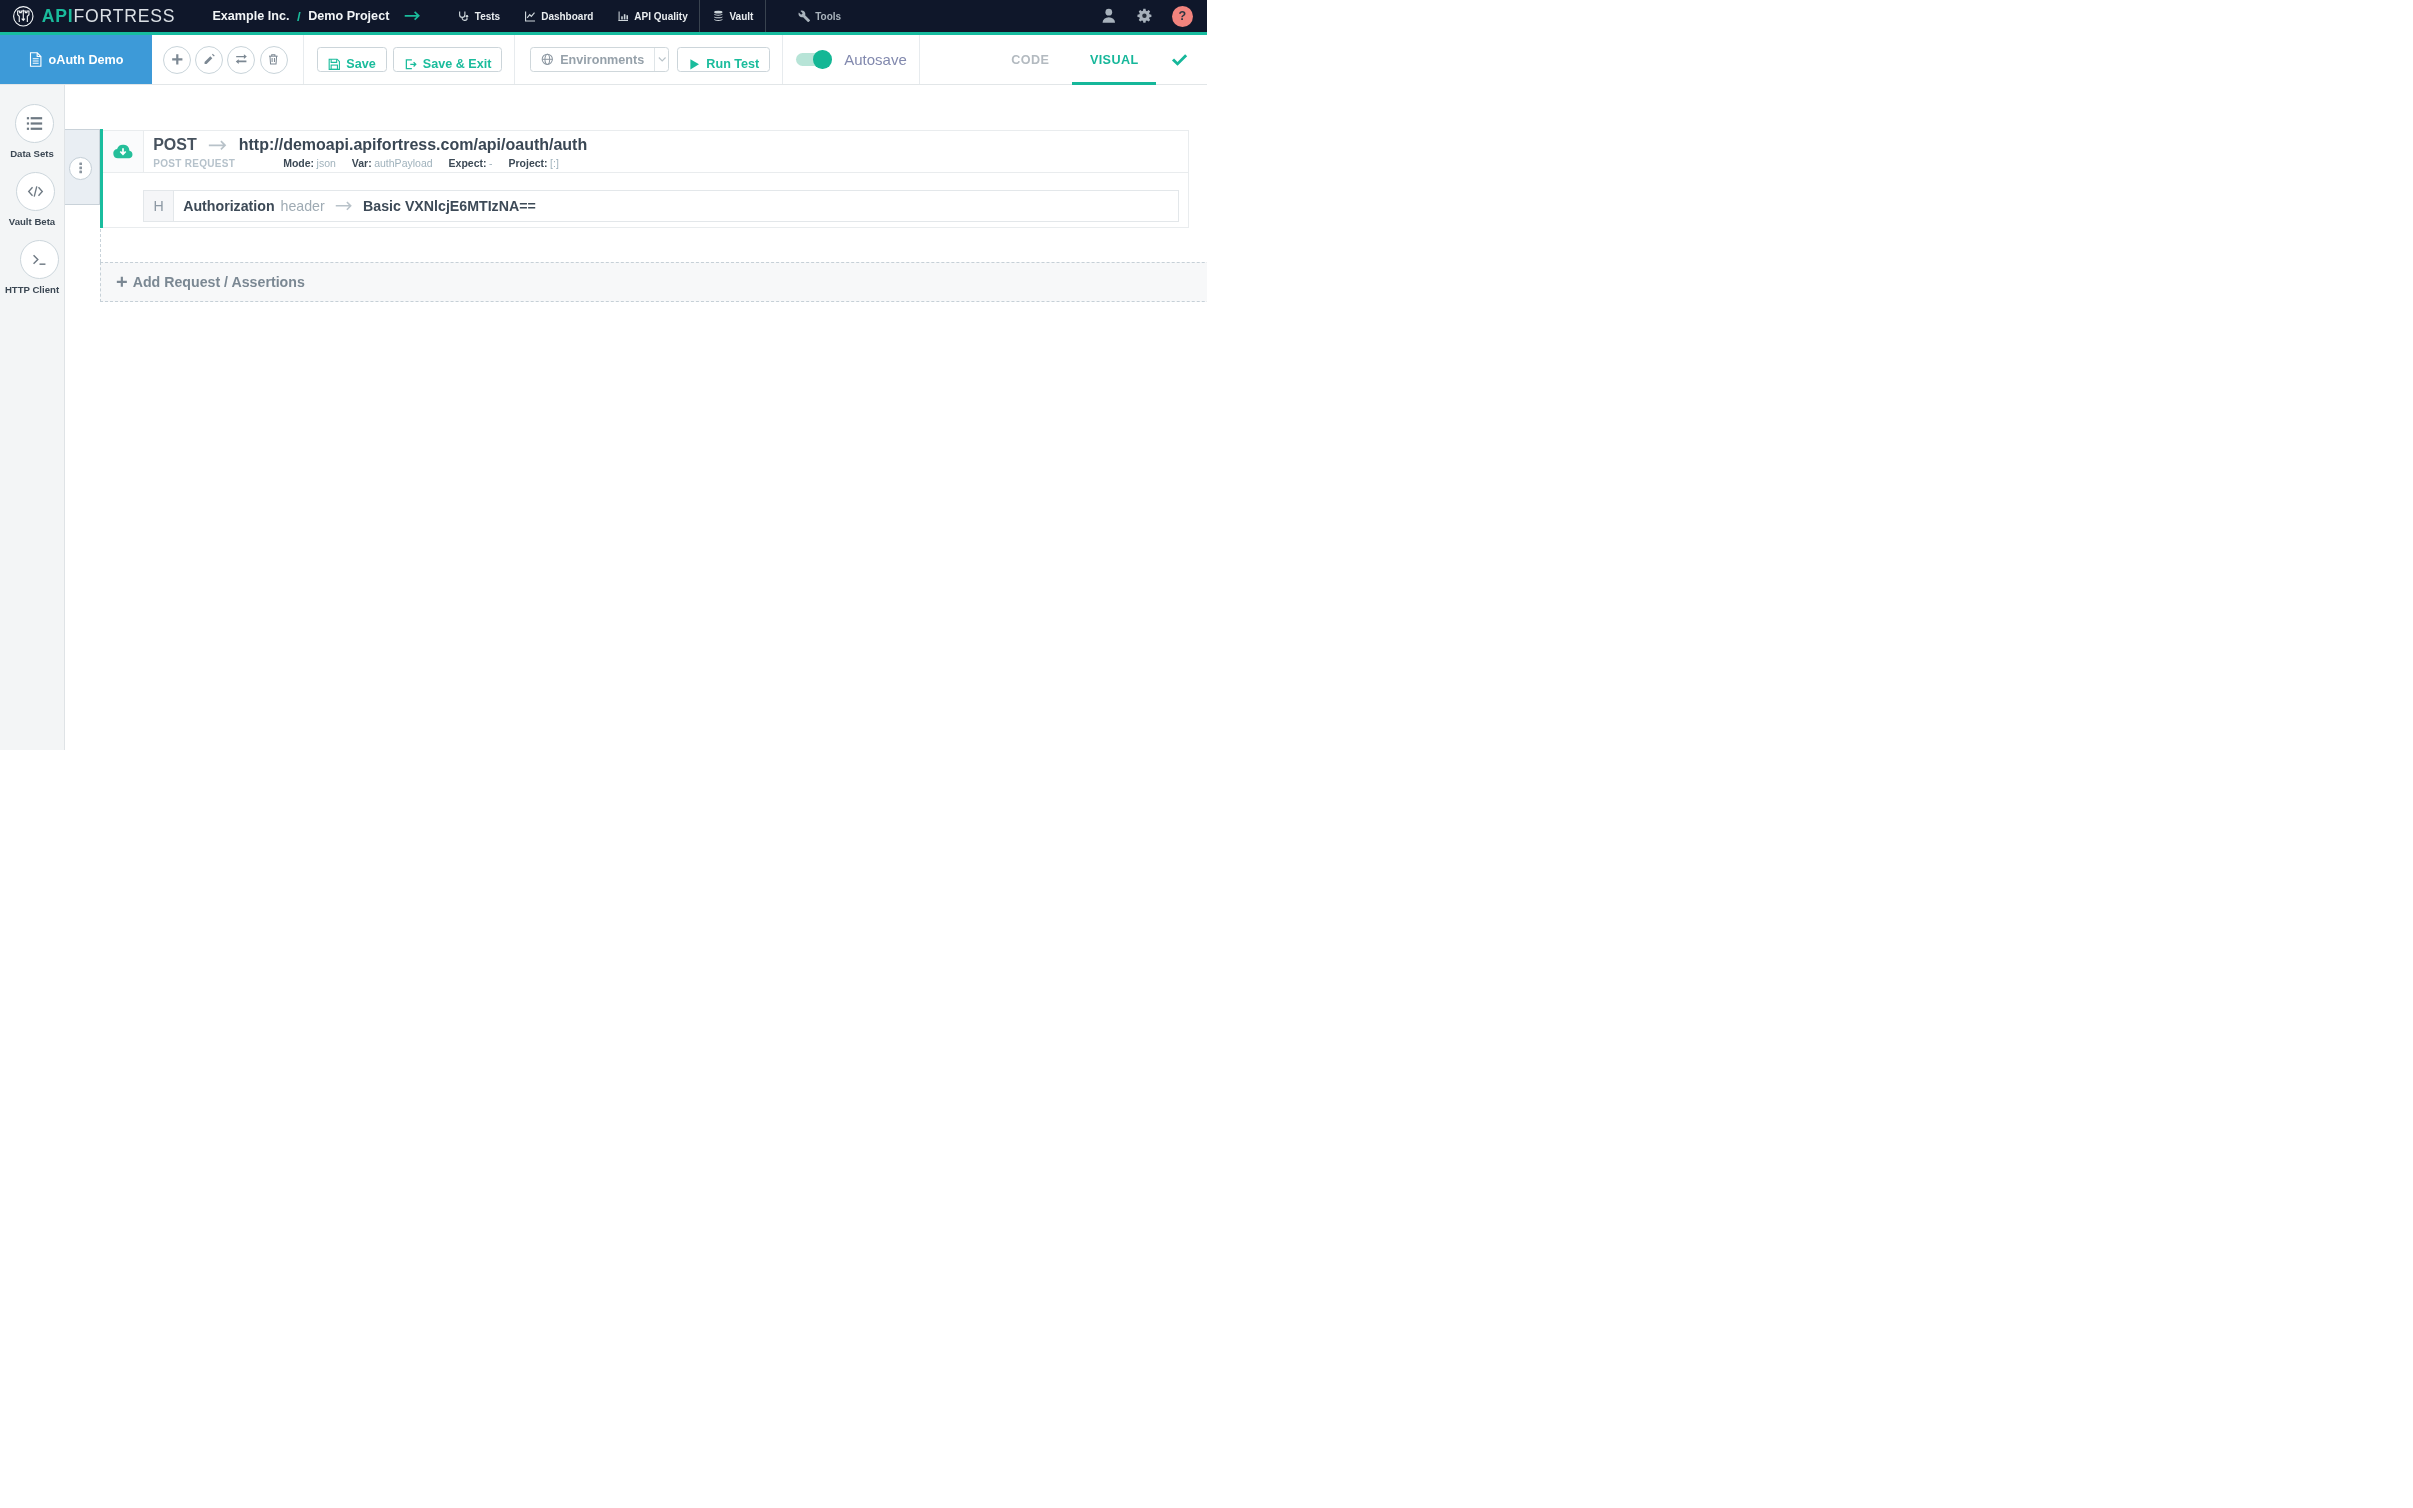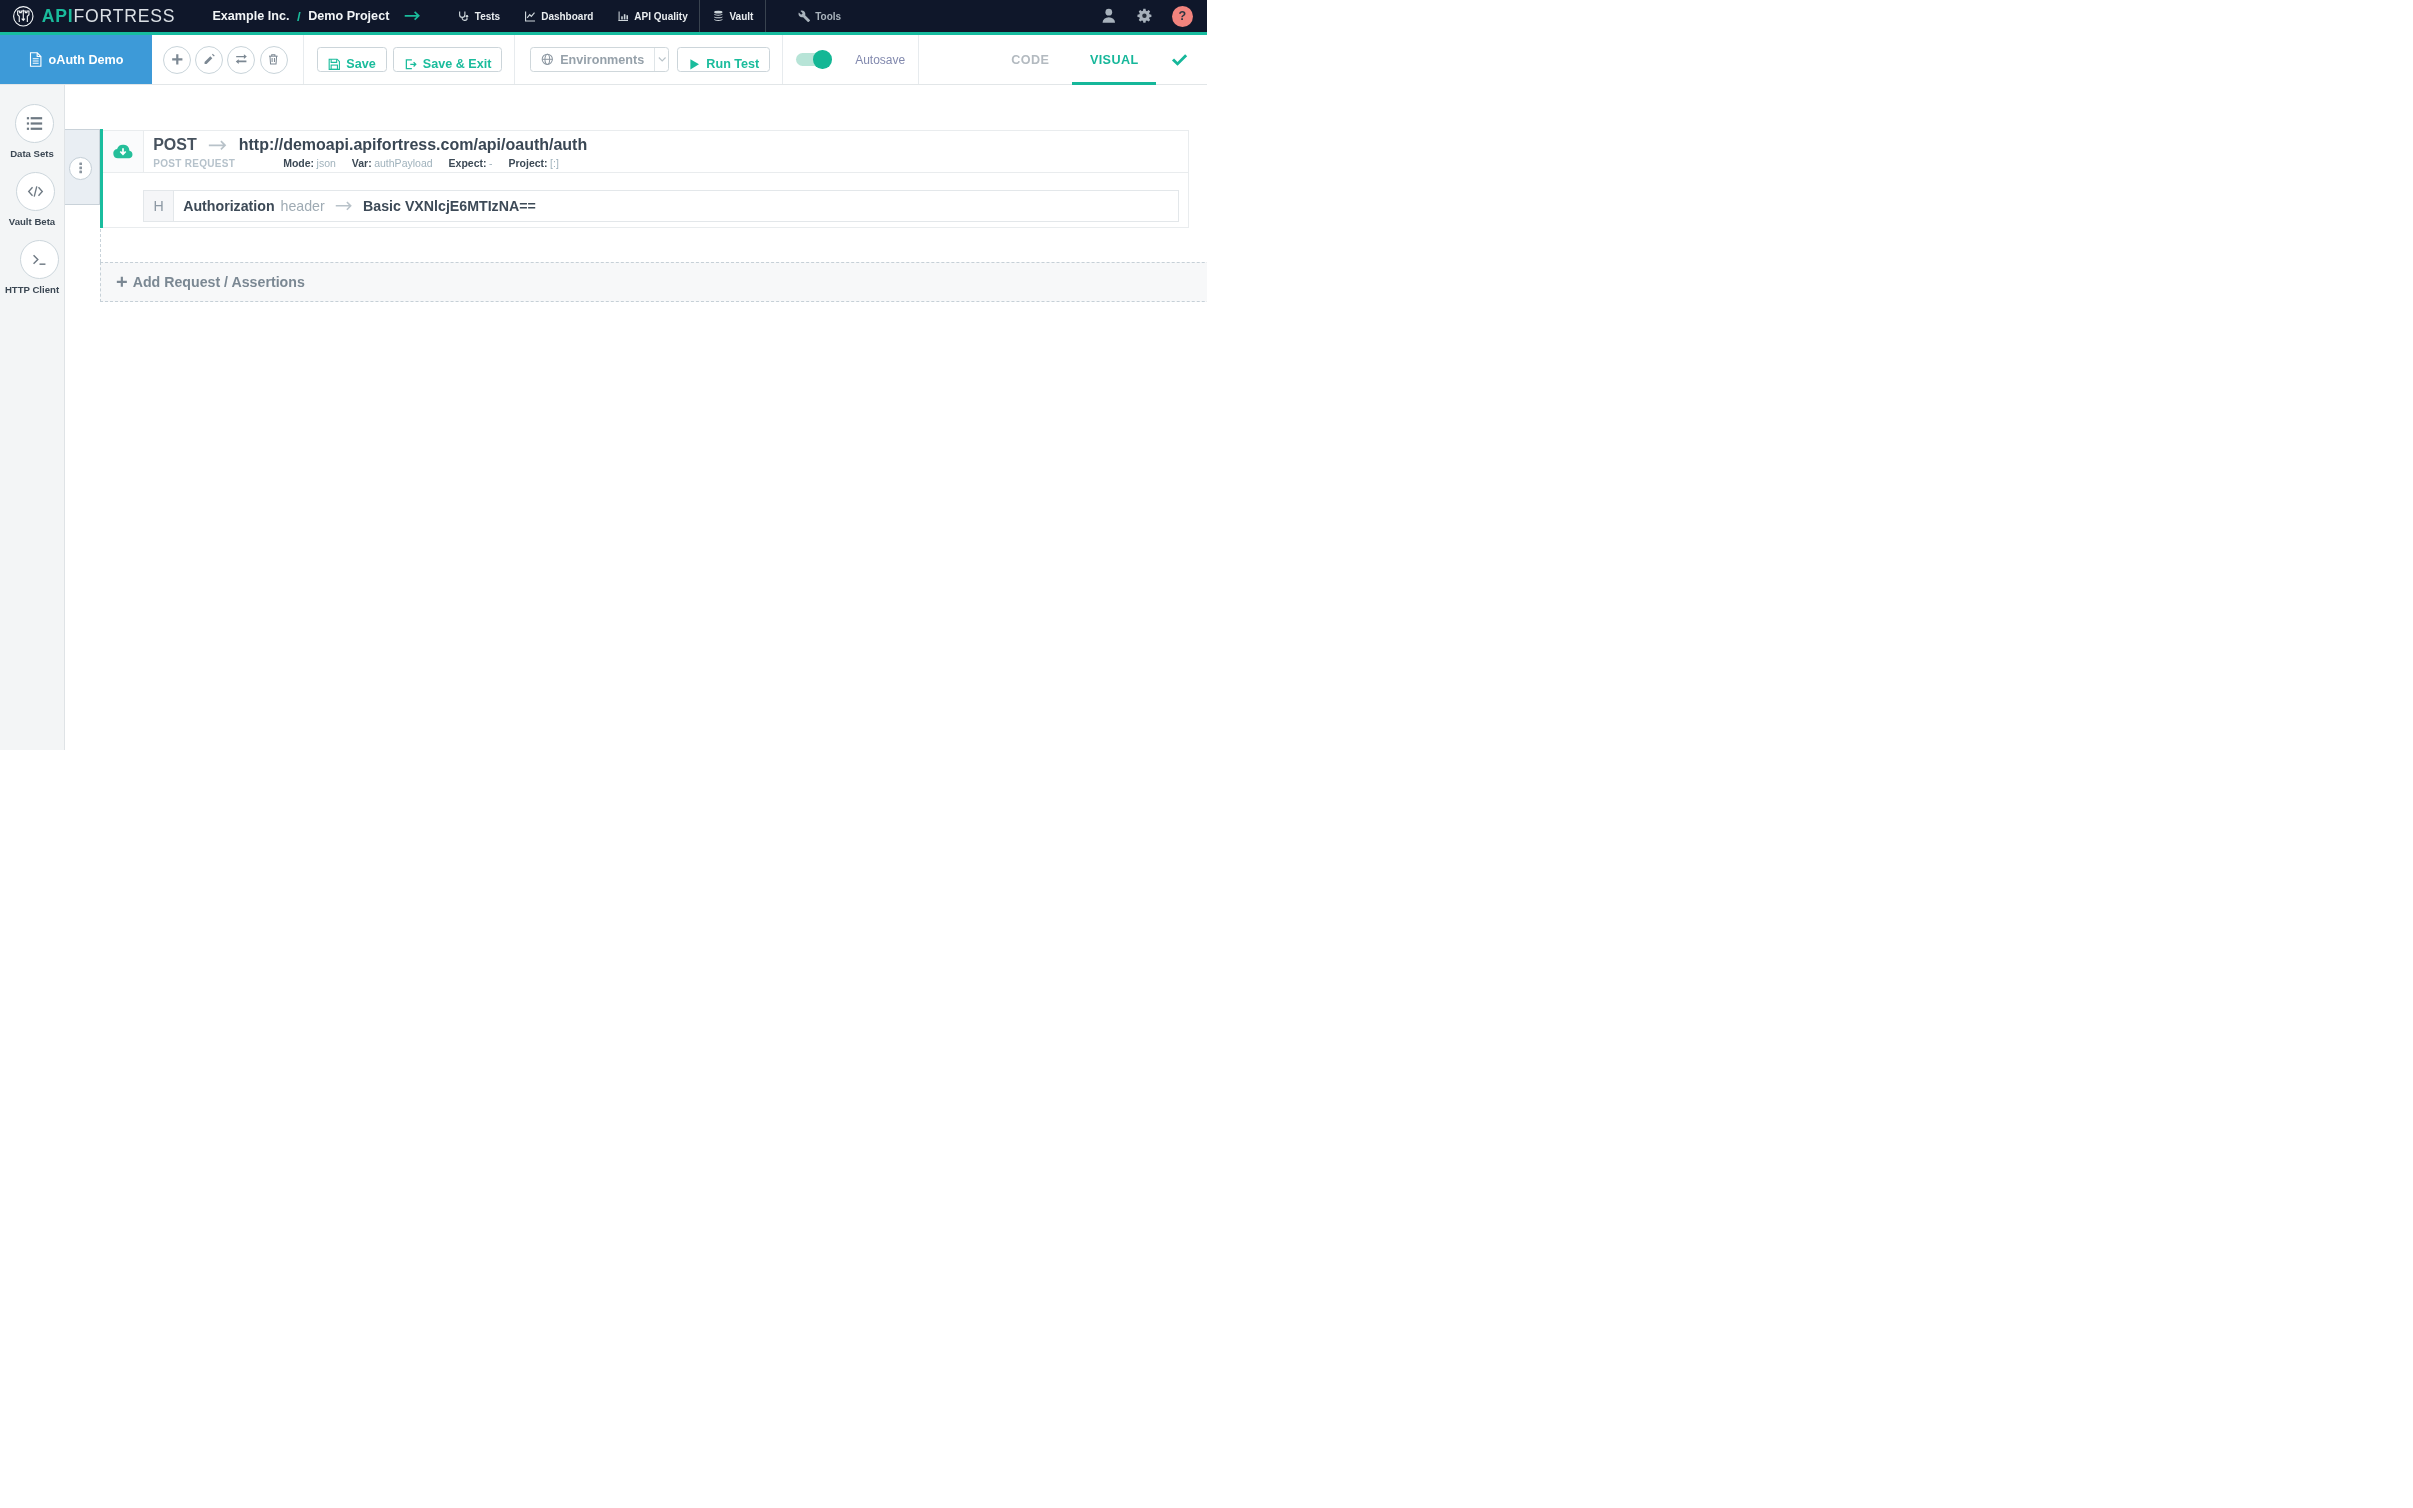--- a/index.html
+++ b/index.html
@@ -60,21 +60,21 @@
                align-items:center; justify-content:center; color:#b9c3c9; }
   .env-caret svg { width:8.4px; height:8.4px; }
   .btn-run { margin-left:7.5px; }
   .tb-div.d3 { margin-left:11.7px; }
   .tb-div.d2 { margin-left:11.7px; }
   .autosave { display:flex; align-items:center; margin-left:13.4px; }
   .toggle { position:relative; width:34px; height:13.4px; border-radius:7.5px;
             background:#b7e4d7; cursor:pointer; }
   .knob { position:absolute; right:-1.7px; top:-2.5px; width:18.4px; height:18.4px;
           border-radius:50%; background:#14b795; }
-  .autosave-label { margin-left:25px; font-size:12px; color:#8289ae; }
+  .autosave-label { margin-left:14px; font-size:15px; color:#8289ae; }
   .tb-div.d4 { margin-left:12.6px; }
   .tb-spacer { flex:1; }
   .view-tab { width:84px; height:100%; display:flex; align-items:center; justify-content:center;
               font-size:12.6px; font-weight:bold; letter-spacing:0.4px; position:relative; cursor:pointer; }
   .view-tab.code { color:#b3bac0; }
   .view-tab.visual { color:#16b79a; }
   .view-tab.visual::after { content:""; position:absolute; left:0; right:0; bottom:-0.8px;
                             height:2.5px; background:#16b79a; }
   .tb-check { width:19px; height:19px; color:#16b79a; margin:0 17.6px 0 14.2px; }
 

